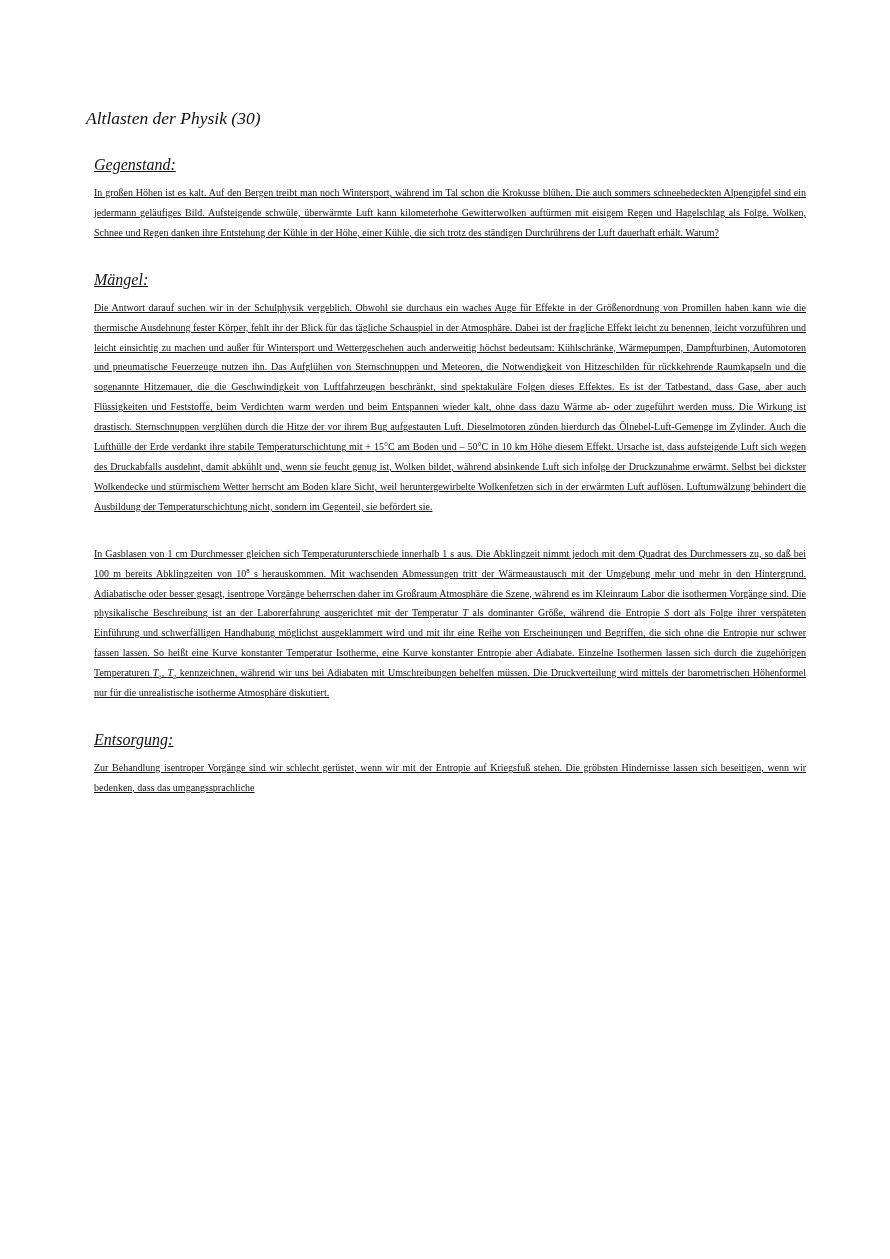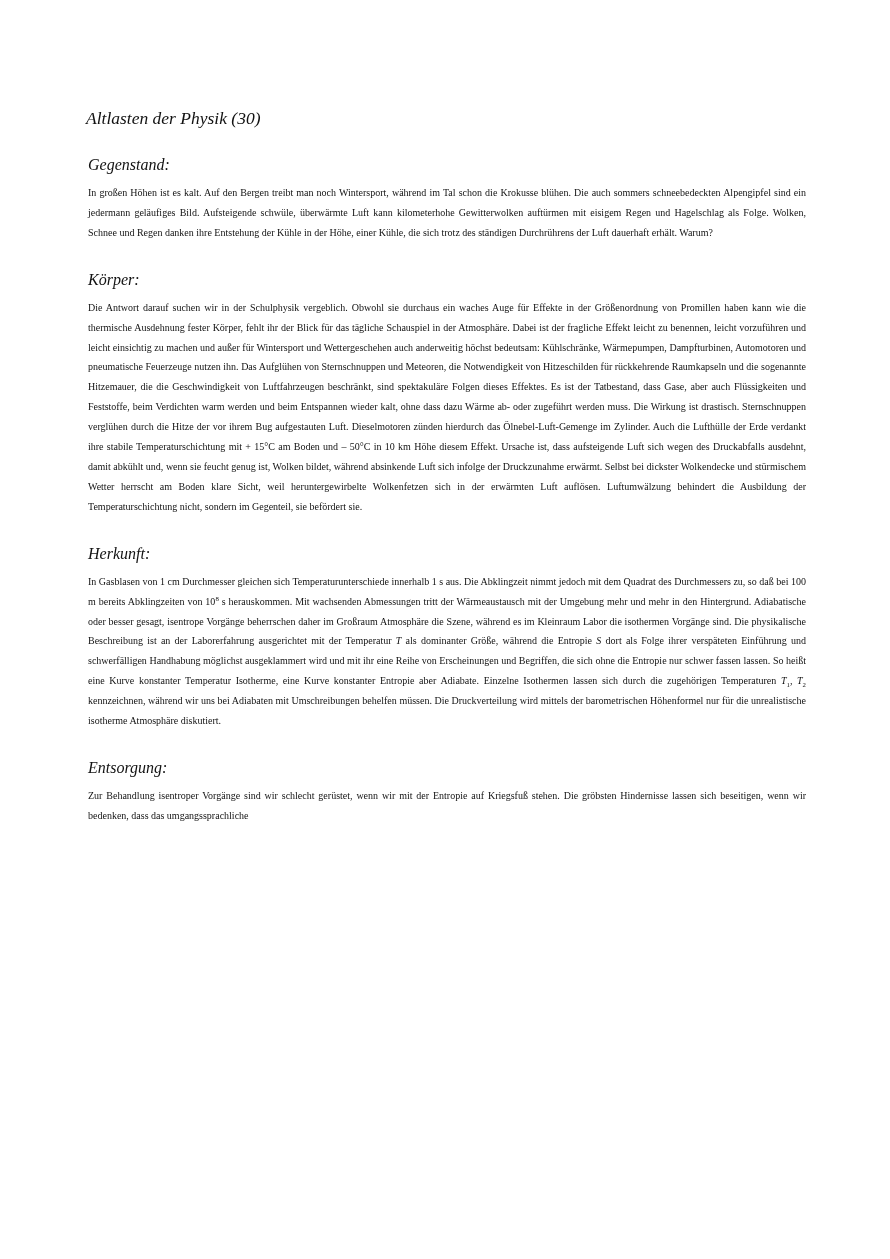--- a/index.html
+++ b/index.html
@@ -26,21 +26,22 @@
     margin: 0 0 25px 0;
   }
   .doc-title {
     font-size: 20.5px;
     font-weight: bold;
     line-height: 26px;
     margin: 0 0 34px 0;
     letter-spacing: 0.2px;
   }
   section.doc-section {
-    margin: 0 0 27px 2px;
+    margin: 0 0 27px 8px;
+    text-decoration: underline;
   }
   .sec-heading {
     font-style: italic;
     font-weight: normal;
     font-size: 16px;
     line-height: 20px;
     margin: 0 0 8px 0;
   }
   .body-par {
     font-size: 10px;
@@ -65,25 +66,24 @@
 <body>
 
 <div class="page">
   <p class="series-title">Altlasten der Physik (30)</p>
   <main id="sections">
       <section class="doc-section">
         <h2 class="sec-heading">Gegenstand:</h2>
         <p class="body-par"><span>In großen Höhen ist es kalt. Auf den Bergen treibt man noch Wintersport, während im Tal schon die Krokusse blühen. Die auch sommers schneebedeckten Alpengipfel sind ein jedermann geläufiges Bild. Aufsteigende schwüle, überwärmte Luft kann kilometerhohe Gewitterwolken auftürmen mit eisigem Regen und Hagelschlag als Folge. Wolken, Schnee und Regen danken ihre Entstehung der Kühle in der Höhe, einer Kühle, die sich trotz des ständigen Durchrührens der Luft dauerhaft erhält. Warum?</span></p>
       </section>
       <section class="doc-section">
-        <h2 class="sec-heading">Körper:</h2>
+        <h2 class="sec-heading">Mängel:</h2>
         <p class="body-par"><span>Die Antwort darauf suchen wir in der Schulphysik vergeblich. Obwohl sie durchaus ein waches Auge für Effekte in der Größenordnung von Promillen haben kann wie die thermische Ausdehnung fester Körper, fehlt ihr der Blick für das tägliche Schauspiel in der Atmosphäre. Dabei ist der fragliche Effekt leicht zu benennen, leicht vorzuführen und leicht einsichtig zu machen und außer für Wintersport und Wettergeschehen auch anderweitig höchst bedeutsam: Kühlschränke, Wärmepumpen, Dampfturbinen, Automotoren und pneumatische Feuerzeuge nutzen ihn. Das Aufglühen von Sternschnuppen und Meteoren, die Notwendigkeit von Hitzeschilden für rückkehrende Raumkapseln und die sogenannte Hitzemauer, die die Geschwindigkeit von Luftfahrzeugen beschränkt, sind spektakuläre Folgen dieses Effektes. Es ist der Tatbestand, dass Gase, aber auch Flüssigkeiten und Feststoffe, beim Verdichten warm werden und beim Entspannen wieder kalt, ohne dass dazu Wärme ab- oder zugeführt werden muss. Die Wirkung ist drastisch. Sternschnuppen verglühen durch die Hitze der vor ihrem Bug aufgestauten Luft. Dieselmotoren zünden hierdurch das Ölnebel-Luft-Gemenge im Zylinder. Auch die Lufthülle der Erde verdankt ihre stabile Temperaturschichtung mit + 15°C am Boden und – 50°C in 10 km Höhe diesem Effekt. Ursache ist, dass aufsteigende Luft sich wegen des Druckabfalls ausdehnt, damit abkühlt und, wenn sie feucht genug ist, Wolken bildet, während absinkende Luft sich infolge der Druckzunahme erwärmt. Selbst bei dickster Wolkendecke und stürmischem Wetter herrscht am Boden klare Sicht, weil heruntergewirbelte Wolkenfetzen sich in der erwärmten Luft auflösen. Luftumwälzung behindert die Ausbildung der Temperaturschichtung nicht, sondern im Gegenteil, sie befördert sie.</span></p>
       </section>
       <section class="doc-section">
-        <h2 class="sec-heading">Herkunft:</h2>
         <p class="body-par"><span>In Gasblasen von 1 cm Durchmesser gleichen sich Temperaturunterschiede innerhalb 1 s aus. Die Abklingzeit nimmt jedoch mit dem Quadrat des Durchmessers zu, so daß bei 100 m bereits Abklingzeiten von 10</span><sup>8</sup><span> s herauskommen. Mit wachsenden Abmessungen tritt der Wärmeaustausch mit der Umgebung mehr und mehr in den Hintergrund. Adiabatische oder besser gesagt, isentrope Vorgänge beherrschen daher im Großraum Atmosphäre die Szene, während es im Kleinraum Labor die isothermen Vorgänge sind. Die physikalische Beschreibung ist an der Laborerfahrung ausgerichtet mit der Temperatur </span><i>T</i><span> als dominanter Größe, während die Entropie </span><i>S</i><span> dort als Folge ihrer verspäteten Einführung und schwerfälligen Handhabung möglichst ausgeklammert wird und mit ihr eine Reihe von Erscheinungen und Begriffen, die sich ohne die Entropie nur schwer fassen lassen. So heißt eine Kurve konstanter Temperatur Isotherme, eine Kurve konstanter Entropie aber Adiabate. Einzelne Isothermen lassen sich durch die zugehörigen Temperaturen </span><i>T</i><sub>1</sub><span>, </span><i>T</i><sub>2</sub><span> kennzeichnen, während wir uns bei Adiabaten mit Umschreibungen behelfen müssen. Die Druckverteilung wird mittels der barometrischen Höhenformel nur für die unrealistische isotherme Atmosphäre diskutiert.</span></p>
       </section>
       <section class="doc-section">
         <h2 class="sec-heading">Entsorgung:</h2>
         <p class="body-par"><span>Zur Behandlung isentroper Vorgänge sind wir schlecht gerüstet, wenn wir mit der Entropie auf Kriegsfuß stehen. Die gröbsten Hindernisse lassen sich beseitigen, wenn wir bedenken, dass das umgangssprachliche</span></p>
       </section>
     </main>
 </div>
 
 </body></html>

